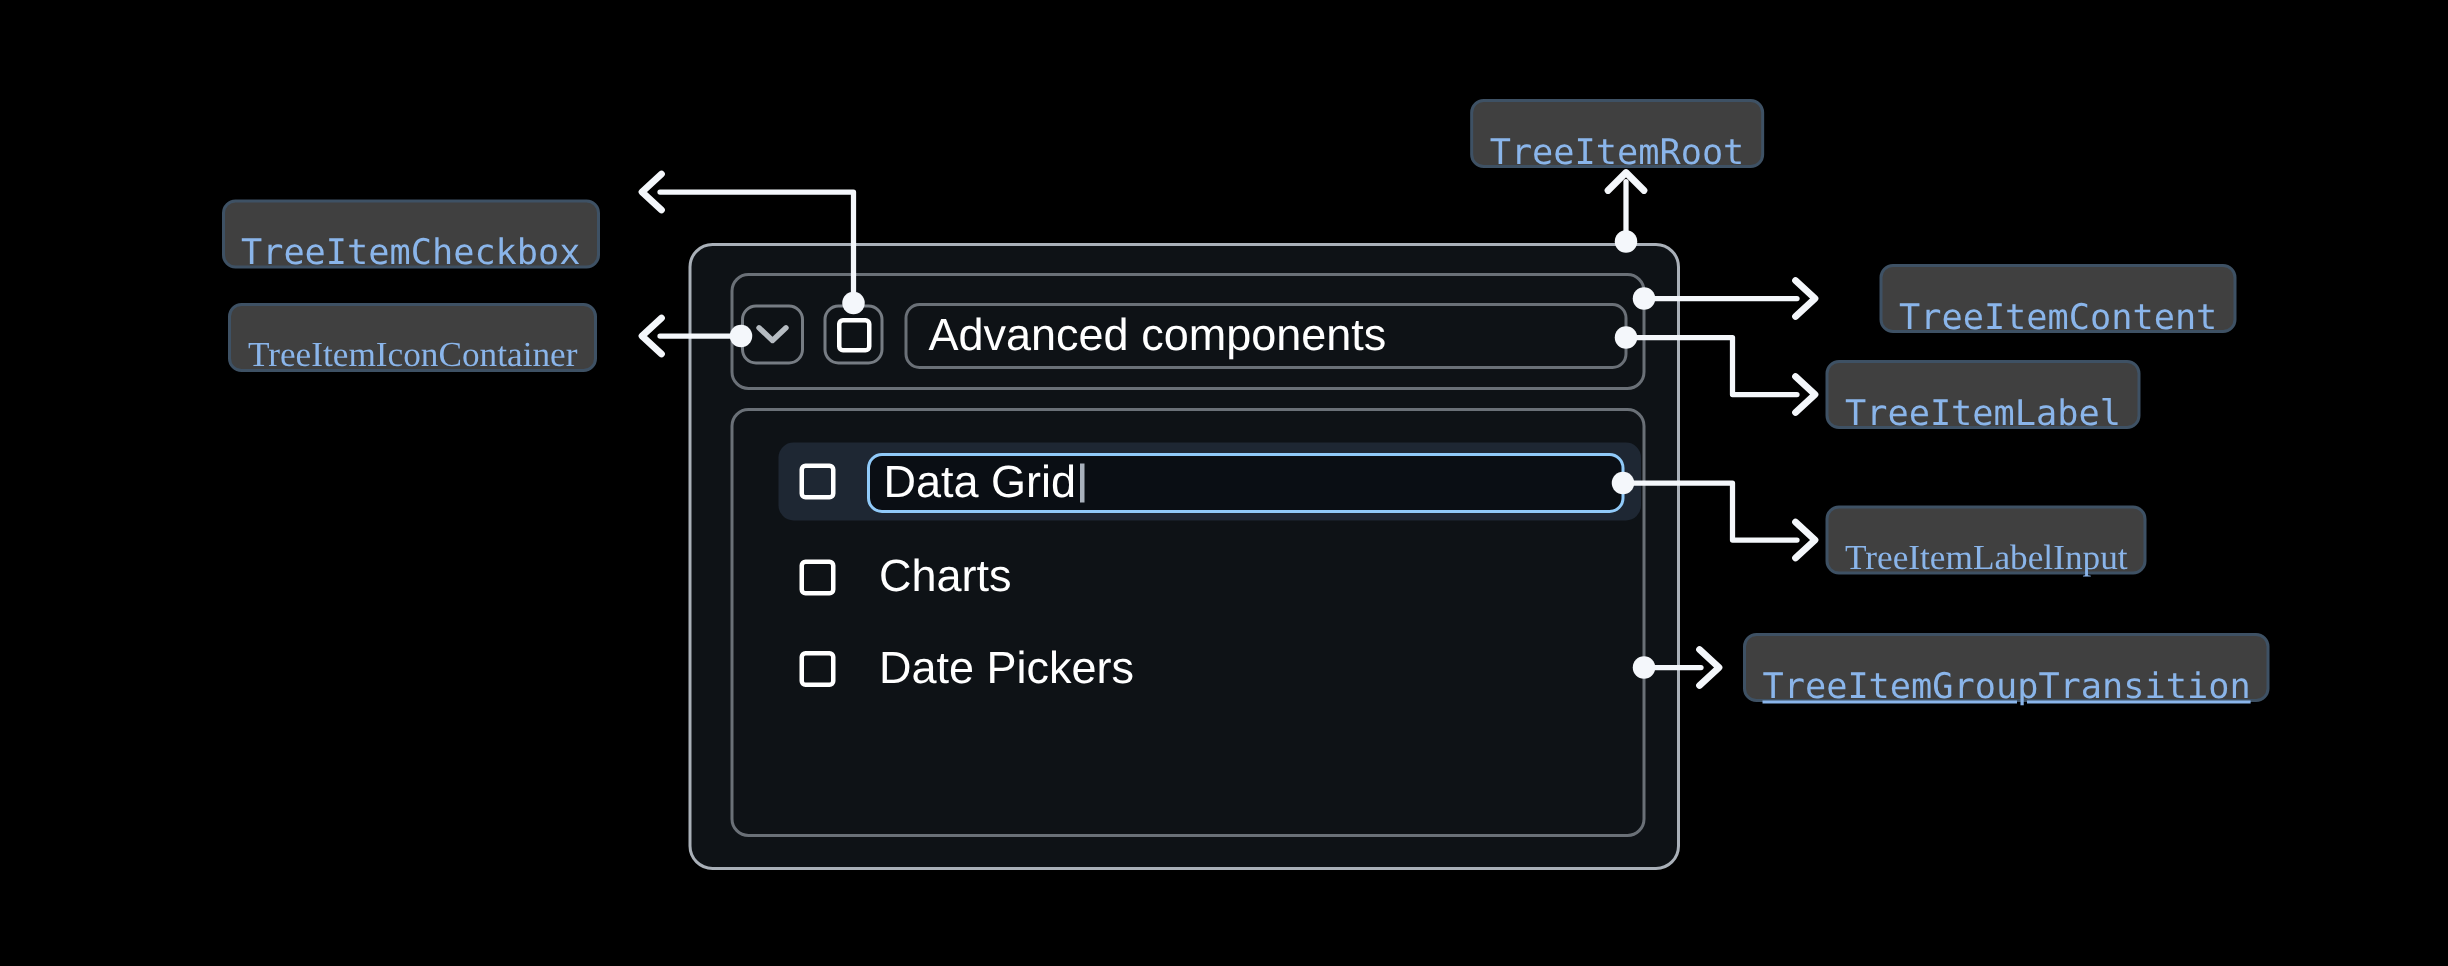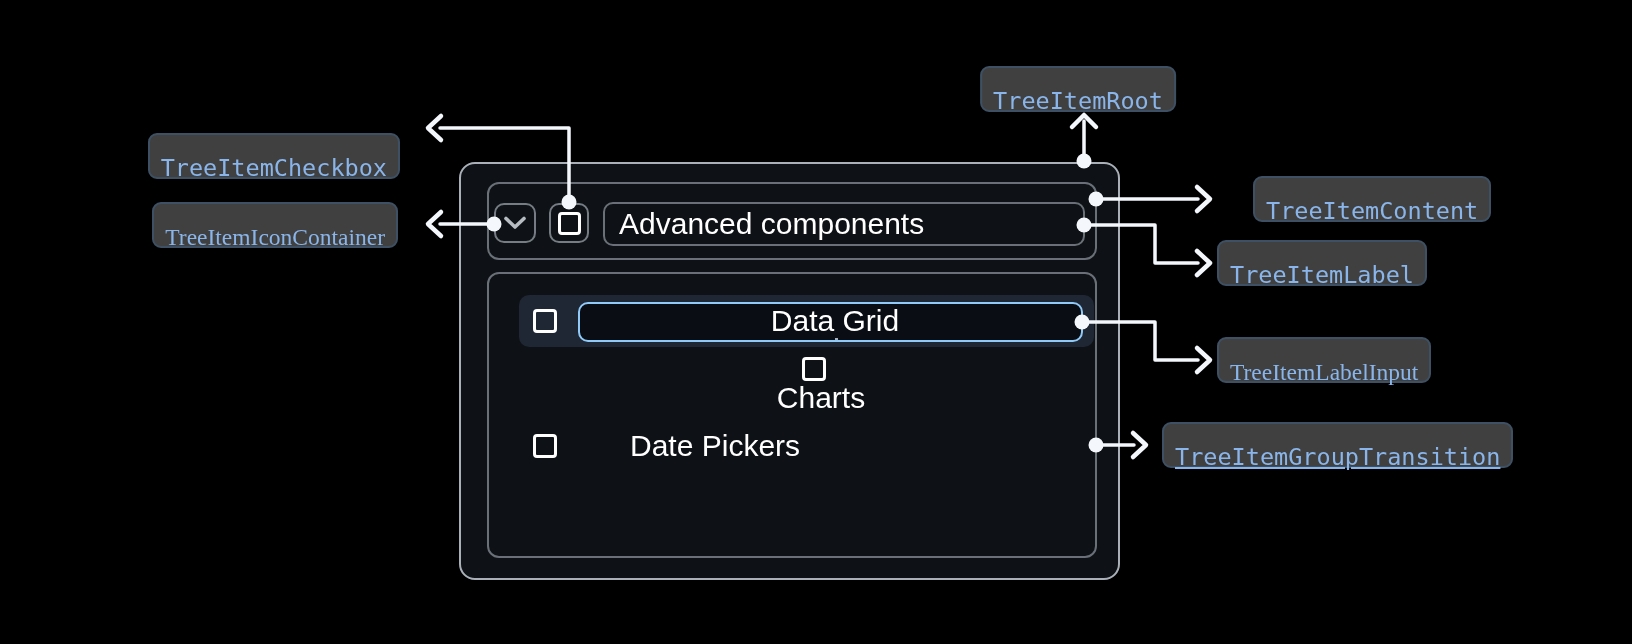--- a/index.html
+++ b/index.html
@@ -50,21 +50,21 @@
   .row .row-label{margin-left:29px;white-space:nowrap;}
   .row-edit{
     left:519px;top:295px;width:575px;height:52px;
     background:#1e2733;border-radius:10px;display:flex;align-items:center;
   }
   .row-edit .cb-glyph{margin-left:14px;}
   .input-box{
     left:578px;top:302px;width:505px;height:40px;
     background:#0a0e14;border:2px solid #90caf9;border-radius:10px;
     display:flex;align-items:center;color:#fff;font-size:30px;
-    padding-left:9px;white-space:nowrap;overflow:hidden;flex-direction:column;
+    padding-left:9px;white-space:nowrap;overflow:hidden;
   }
   .caret{width:3px;height:26px;background:#a8b0bc;margin-left:3px;flex:0 0 auto;}
 
   
   .pill{
     position:absolute;box-sizing:border-box;height:46px;line-height:42px;
     padding:12px 11px;border:2px solid #3e5164;border-radius:9px;
     background:#404040;color:#8ab5ea;
     font-family:"DejaVu Sans Mono",monospace;font-size:23.5px;white-space:nowrap;
   }
@@ -100,25 +100,25 @@
   </div>
 
   <div class="abs row-edit">
     <div class="cb-glyph"></div>
   </div>
   <div class="abs input-box">
     <span>Data Grid</span>
     <div class="caret"></div>
   </div>
 
-  <div class="abs row" style="top:357px;flex-direction:column;">
+  <div class="abs row" style="top:357px;">
     <div class="cb-glyph"></div>
     <span class="row-label">Charts</span>
   </div>
-  <div class="abs row" style="top:418px;gap:44px;">
+  <div class="abs row" style="top:418px;">
     <div class="cb-glyph"></div>
     <span class="row-label">Date Pickers</span>
   </div>
 
   <svg class="abs overlay" viewBox="0 0 1632 644">
     <g fill="none" stroke="#f4f7fb" stroke-width="3.5" stroke-linecap="round" stroke-linejoin="round">
 
       <path d="M1084 160 V121"></path>
       <path d="M1072 127 L1084 115 L1096 127" stroke-width="4.5"></path>
 

